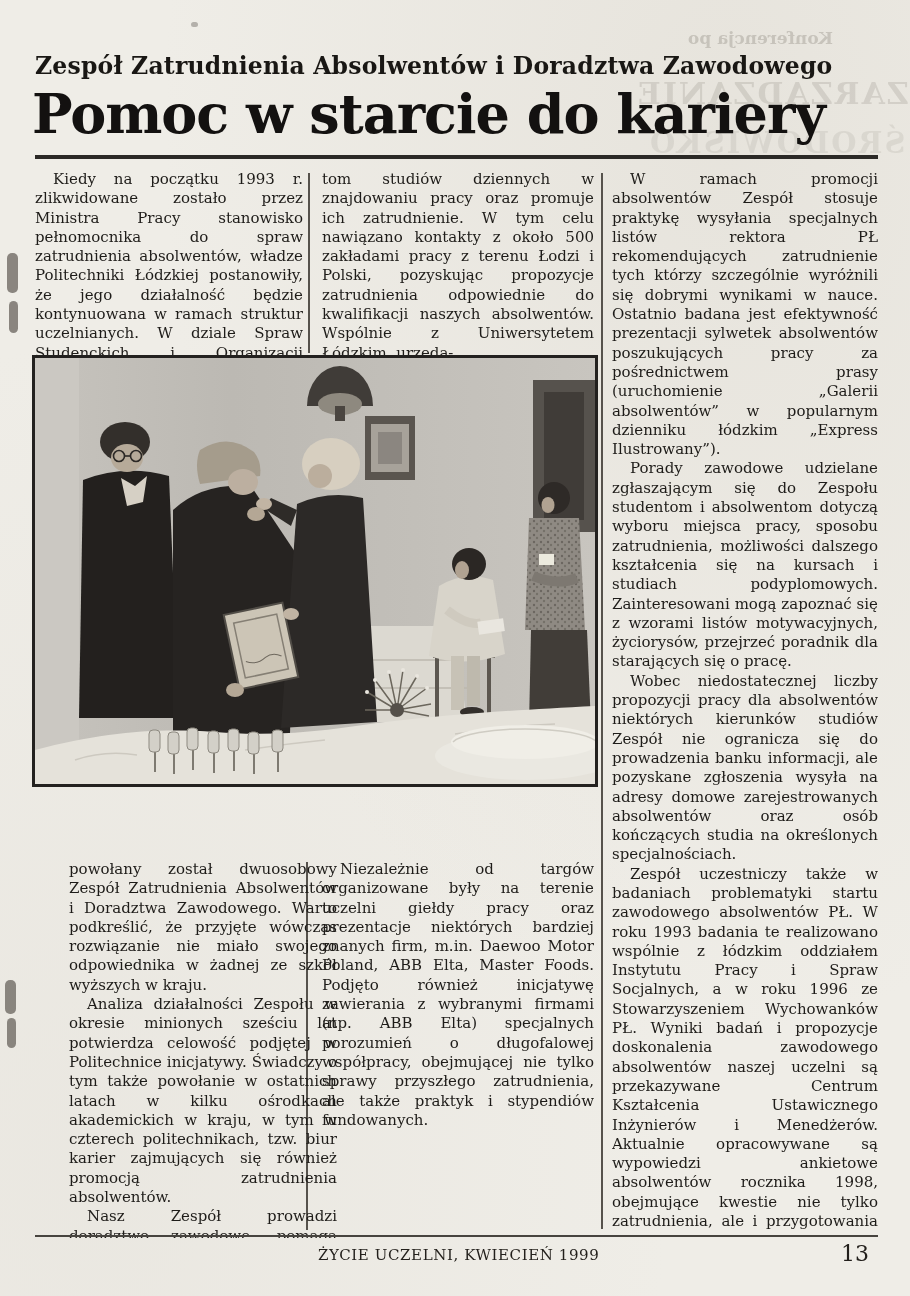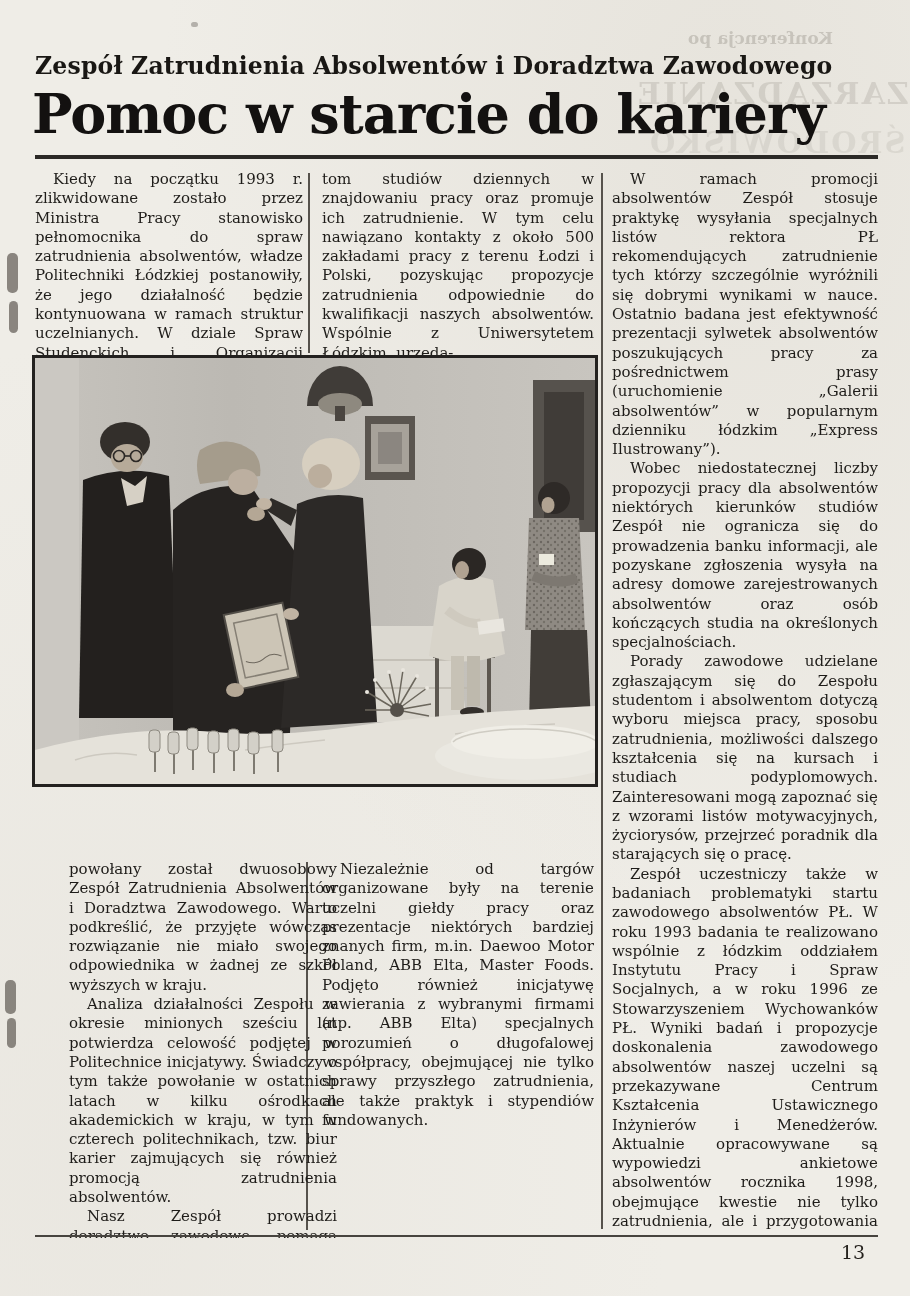--- a/index.html
+++ b/index.html
@@ -45,21 +45,21 @@
   .photo-frame svg{display:block;}
   .caption{
     position:absolute; left:35px; top:793px; width:563px;
     font-style:italic; font-size:15px; line-height:20.5px; text-align:justify; color:#1d1b18;
   }
   .footer-rule{position:absolute; left:35px; top:1235px; width:843px; height:1.5px; background:#47443f;}
   .journal{
     position:absolute; left:318px; top:1246px;
     font-size:15px; letter-spacing:.6px; color:#221f1b;
   }
-  .pagenum{position:absolute; left:841px; top:1241px; font-size:19px; color:#221f1b;}
+  .pagenum{position:absolute; left:841px; top:1241px; font-size:22px; color:#221f1b;}
   
   .ghost{
     position:absolute; transform:scale(-1,1); font-weight:bold; color:#7d786e;
     pointer-events:none; white-space:nowrap; filter:blur(.4px);
   }
   #ghost-small{left:688px; top:28px; font-size:17px; opacity:.30;}
   #ghost-big1 {left:636px; top:76px; font-size:30px; letter-spacing:2px; opacity:.20;}
   #ghost-big2 {left:648px; top:126px; font-size:29px; letter-spacing:2px; opacity:.13;}
   
   .artifact{position:absolute; background:#6e6963; border-radius:5px; opacity:.78; filter:blur(.4px);}
@@ -93,22 +93,22 @@
   <div class="vrule" id="vrule-right"></div>
 
   <div class="col" id="col1">
     <p class="indent">Kiedy na początku 1993 r. zlikwidowane zostało przez Ministra Pracy stanowisko pełnomocnika do spraw zatrudnienia absolwentów, władze Politechniki Łódzkiej postanowiły, że jego działalność będzie kontynuowana w ramach struktur uczelnianych. W dziale Spraw Studenckich i Organizacji Kształcenia</p>
   </div>
   <div class="col" id="col2">
     <p>tom studiów dziennych w znajdowaniu pracy oraz promuje ich zatrudnienie. W tym celu nawiązano kontakty z około 500 zakładami pracy z terenu Łodzi i Polski, pozyskując propozycje zatrudnienia odpowiednie do kwalifikacji naszych absolwentów. Wspólnie z Uniwersytetem Łódzkim, urzęda-</p>
   </div>
   <div class="col" id="col3">
     <p class="indent">W ramach promocji absolwentów Zespół stosuje praktykę wysyłania specjalnych listów rektora PŁ rekomendujących zatrudnienie tych którzy szczególnie wyróżnili się dobrymi wynikami w nauce. Ostatnio badana jest efektywność prezentacji sylwetek absolwentów poszukujących pracy za pośrednictwem prasy (uruchomienie „Galerii absolwentów” w popularnym dzienniku łódzkim „Express Ilustrowany”).</p>
+    <p class="indent">Porady zawodowe udzielane zgłaszającym się do Zespołu studentom i absolwentom dotyczą wyboru miejsca pracy, sposobu zatrudnienia, możliwości dalszego kształcenia się na kursach i studiach podyplomowych. Zainteresowani mogą zapoznać się z wzorami listów motywacyjnych, życiorysów, przejrzeć poradnik dla starających się o pracę.</p>
     <p class="indent">Wobec niedostatecznej liczby propozycji pracy dla absolwentów niektórych kierunków studiów Zespół nie ogranicza się do prowadzenia banku informacji, ale pozyskane zgłoszenia wysyła na adresy domowe zarejestrowanych absolwentów oraz osób kończących studia na określonych specjalnościach.</p>
-    <p class="indent">Porady zawodowe udzielane zgłaszającym się do Zespołu studentom i absolwentom dotyczą wyboru miejsca pracy, sposobu zatrudnienia, możliwości dalszego kształcenia się na kursach i studiach podyplomowych. Zainteresowani mogą zapoznać się z wzorami listów motywacyjnych, życiorysów, przejrzeć poradnik dla starających się o pracę.</p>
     <p class="indent">Zespół uczestniczy także w badaniach problematyki startu zawodowego absolwentów PŁ. W roku 1993 badania te realizowano wspólnie z łódzkim oddziałem Instytutu Pracy i Spraw Socjalnych, a w roku 1996 ze Stowarzyszeniem Wychowanków PŁ. Wyniki badań i propozycje doskonalenia zawodowego absolwentów naszej uczelni są przekazywane Centrum Kształcenia Ustawicznego Inżynierów i Menedżerów. Aktualnie opracowywane są wypowiedzi ankietowe absolwentów rocznika 1998, obejmujące kwestie nie tylko zatrudnienia, ale i przygotowania zawodowego. Wnioski wynikające z tych badań mogą być przydatne przy opracowywaniu programu poprawy jakości kształcenia w naszej uczelni.</p>
   </div>
 
   <div class="photo-frame">
     <svg viewBox="0 0 560 426" width="100%" height="100%" preserveAspectRatio="none">
       <defs>
         <pattern id="tweed" width="7" height="7" patternUnits="userSpaceOnUse">
           <rect width="7" height="7" fill="#8f8a83"></rect>
           <circle cx="2" cy="2" r="1.2" fill="#6b6660"></circle>
           <circle cx="5" cy="5" r="1.2" fill="#747068"></circle>
@@ -250,15 +250,16 @@
   <div class="col" id="col1-lower">
     <p>powołany został dwuosobowy Zespół Zatrudnienia Absolwentów i Doradztwa Zawodowego. Warto podkreślić, że przyjęte wówczas rozwiązanie nie miało swojego odpowiednika w żadnej ze szkół wyższych w kraju.</p>
     <p class="indent">Analiza działalności Zespołu w okresie minionych sześciu lat potwierdza celowość podjętej w Politechnice inicjatywy. Świadczy o tym także powołanie w ostatnich latach w kilku ośrodkach akademickich w kraju, w tym w czterech politechnikach, tzw. biur karier zajmujących się również promocją zatrudnienia absolwentów.</p>
     <p class="indent">Nasz Zespół prowadzi doradztwo zawodowe, pomaga absolwen-</p>
   </div>
   <div class="col" id="col2-lower">
     <p class="indent">Niezależnie od targów organizowane były na terenie uczelni giełdy pracy oraz prezentacje niektórych bardziej znanych firm, m.in. Daewoo Motor Poland, ABB Elta, Master Foods. Podjęto również inicjatywę zawierania z wybranymi firmami (np. ABB Elta) specjalnych porozumień o długofalowej współpracy, obejmującej nie tylko sprawy przyszłego zatrudnienia, ale także praktyk i stypendiów fundowanych.</p>
   </div>
 
   <div class="footer-rule"></div>
+  <div class="journal">ŻYCIE UCZELNI,  KWIECIEŃ 1999</div>
   <div class="pagenum">13</div>
 
 </div>
 
 </body></html>

